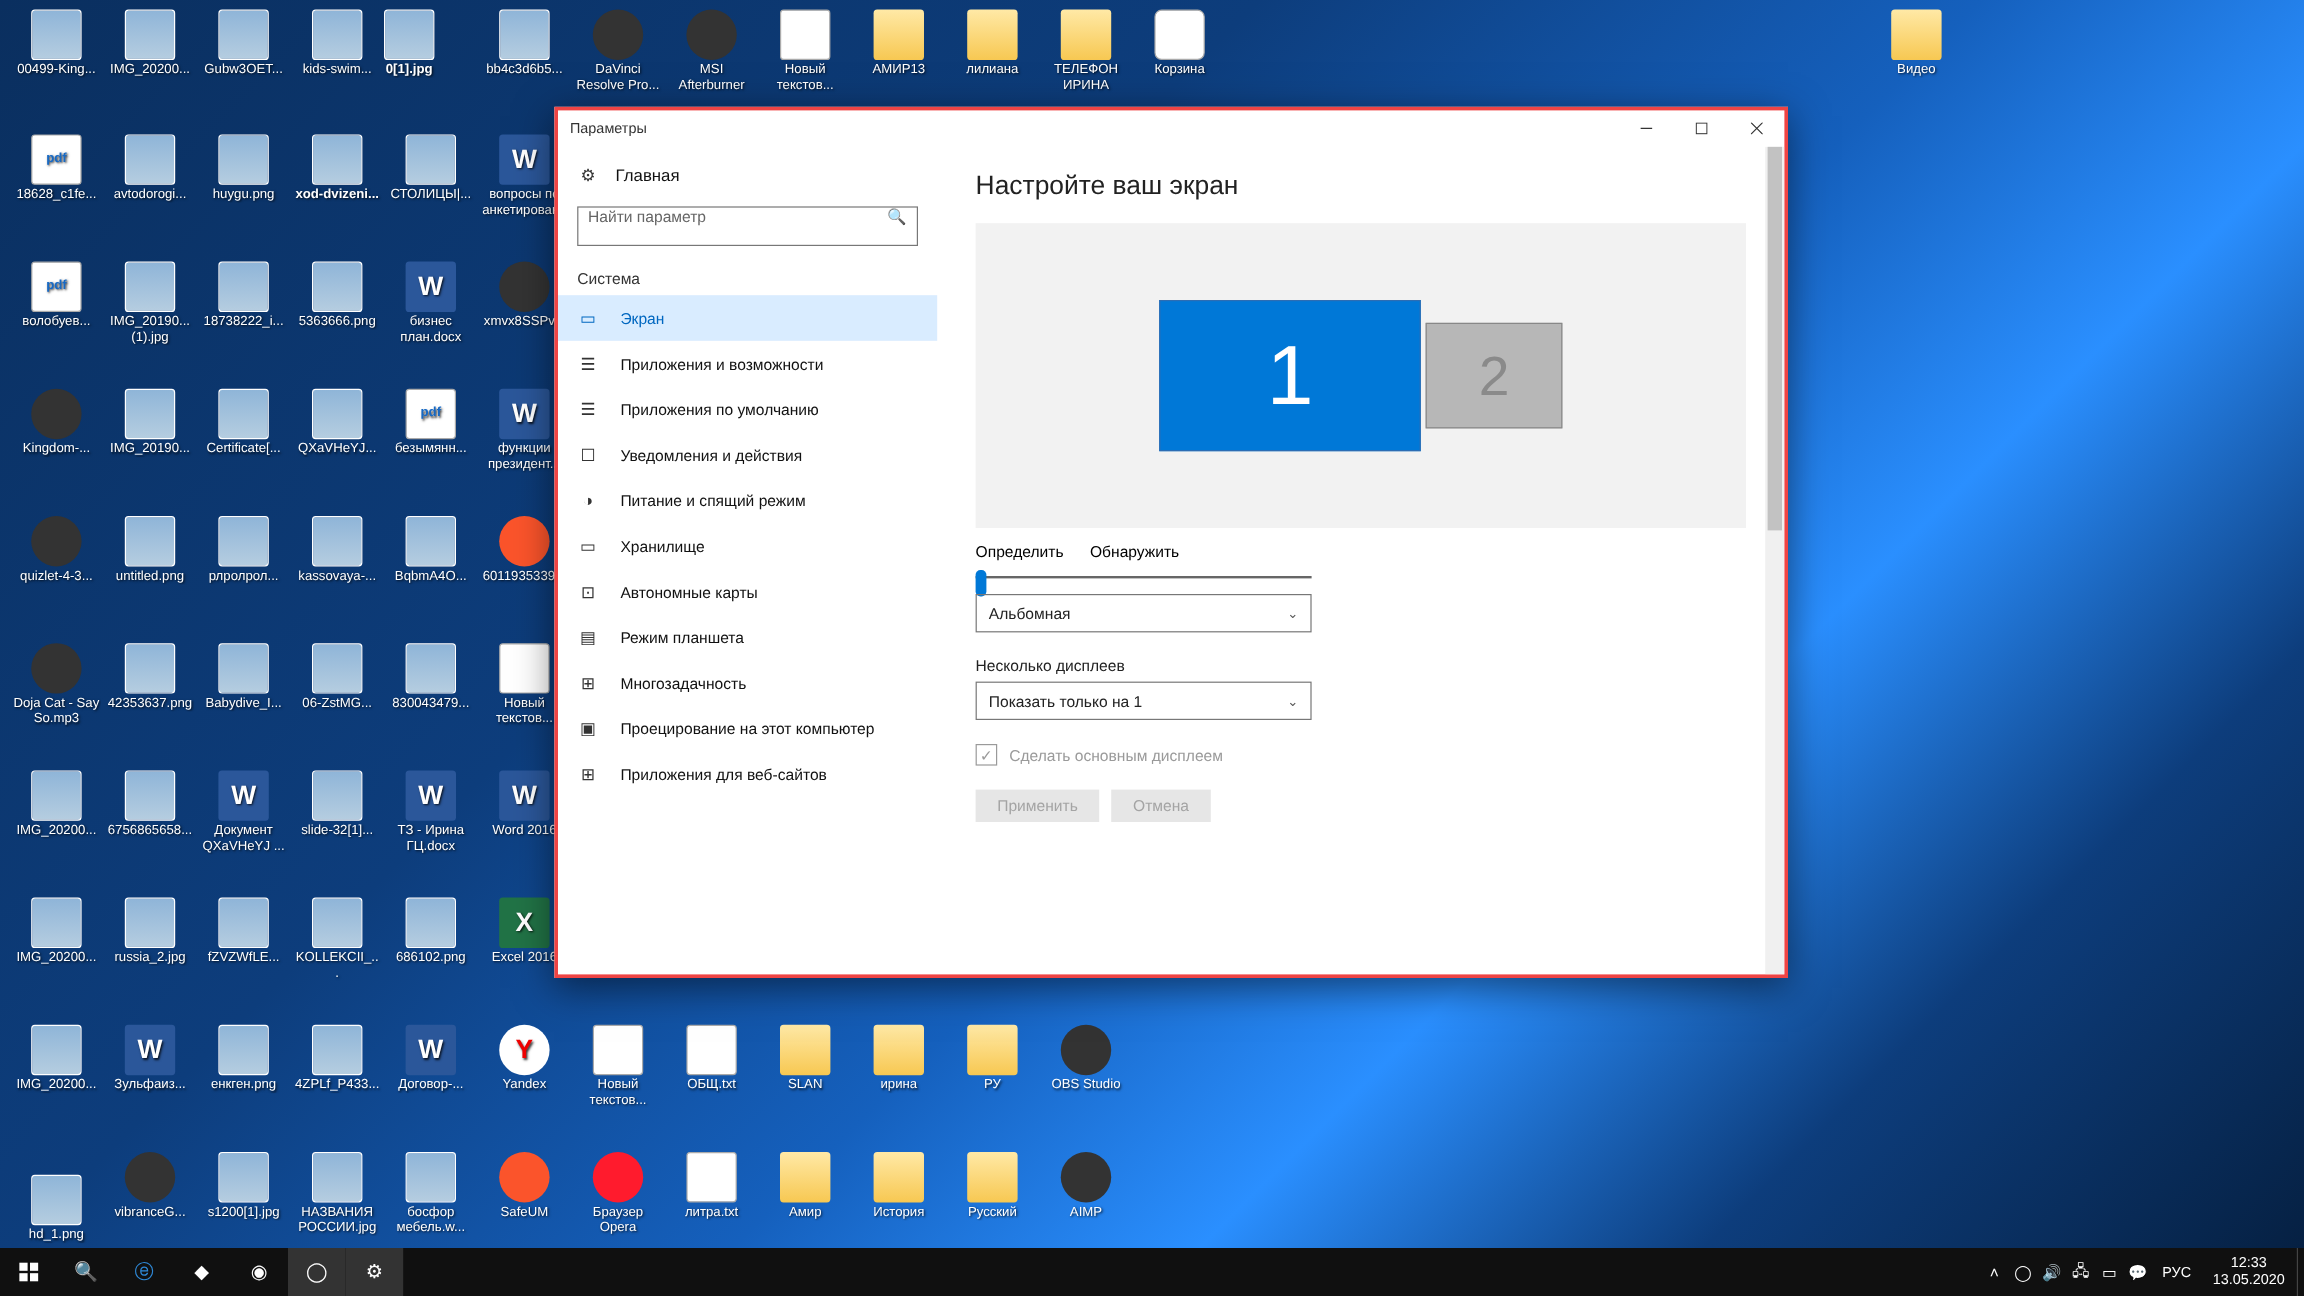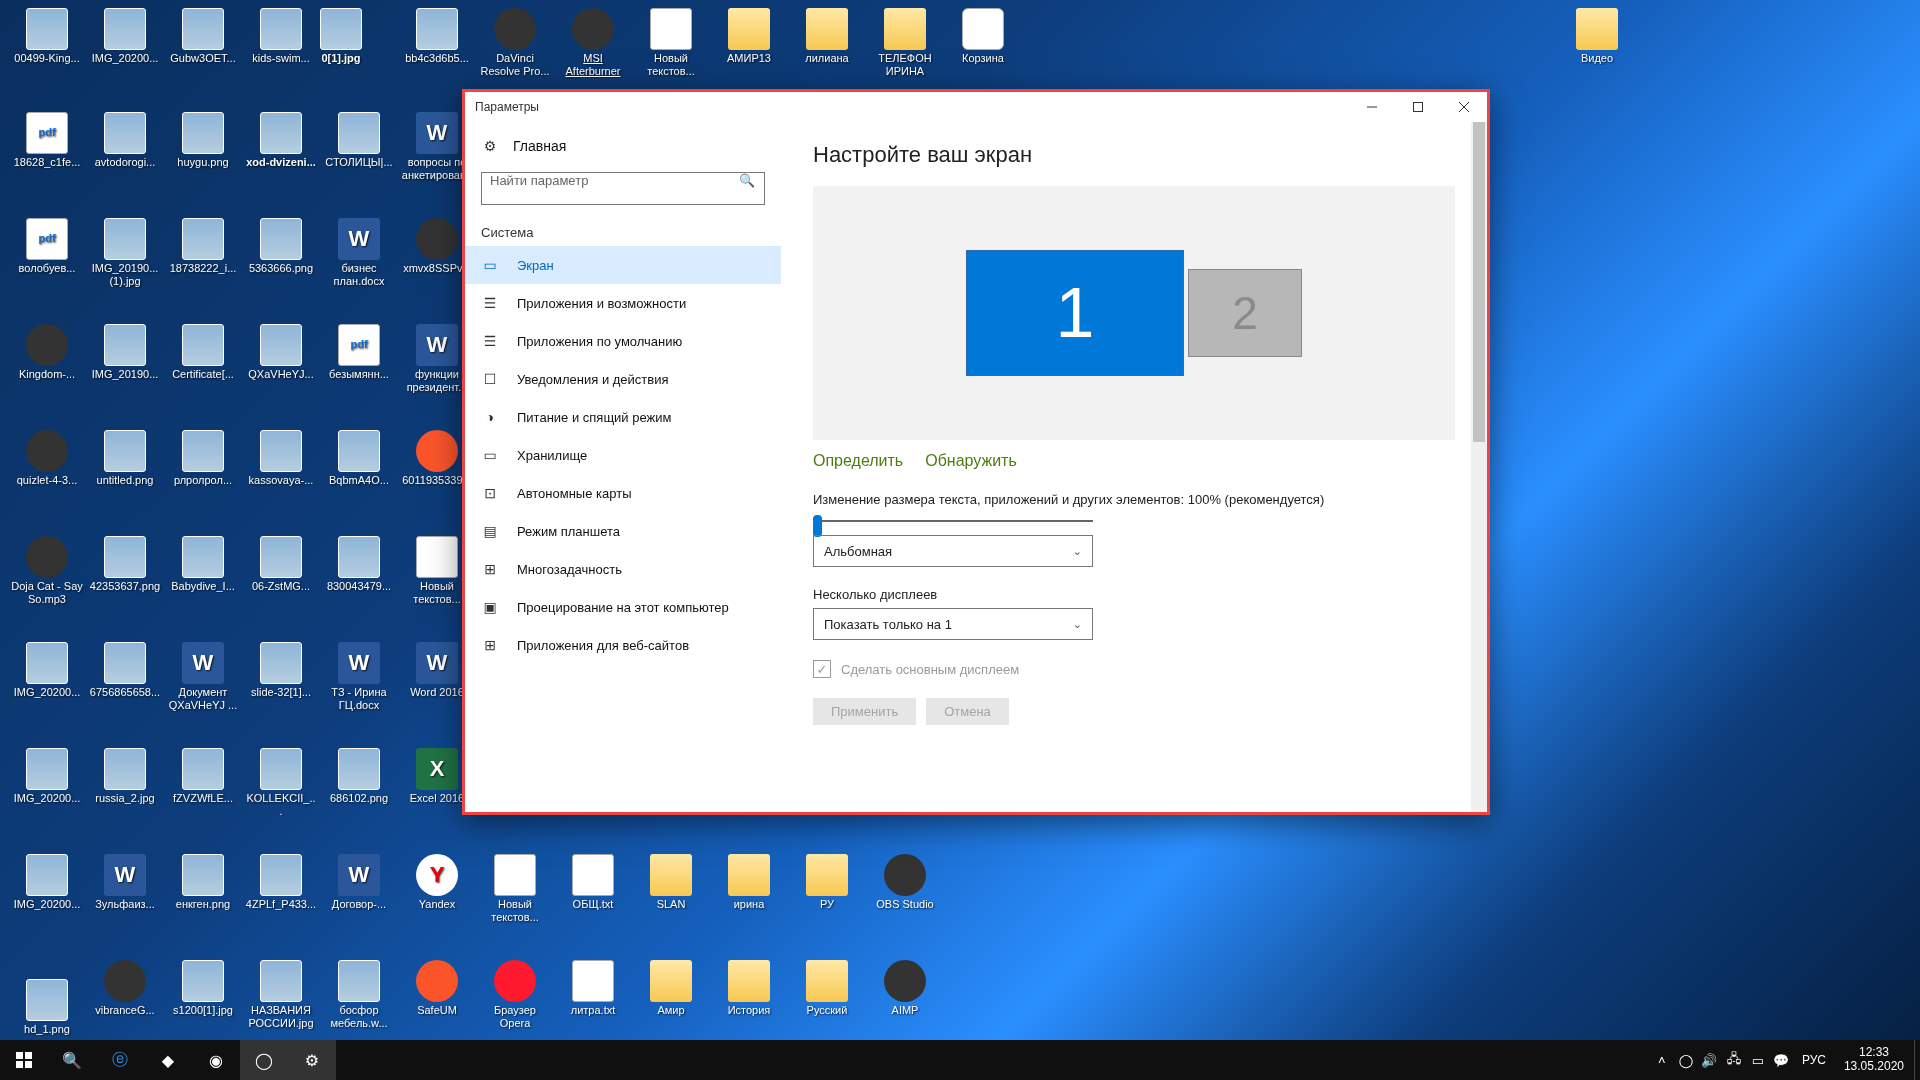--- a/index.html
+++ b/index.html
@@ -38,21 +38,21 @@
 .navitem.active { background:#d9ecff; color:#0067c0; }
 .navitem.active .nic { color:#0067c0; }
 .nic { width:18px; text-align:center; color:#333; font-size:14px; }
 
 .main { flex:1; padding:8px 32px 0 32px; overflow:hidden; position:relative; color:#222; }
 .main h1 { font-size:22px; font-weight:400; margin:12px 0 18px; }
 .arranger { background:#f2f2f2; height:254px; display:flex; align-items:center; justify-content:center; gap:4px; }
 .mon1 { width:218px; height:126px; background:#0078d7; border:1px solid #2d6db3; display:flex; align-items:center; justify-content:center; color:#fff; font-size:70px; font-weight:300; }
 .mon2 { width:114px; height:88px; background:#b7b7b7; border:1px solid #888; display:flex; align-items:center; justify-content:center; color:#8a8a8a; font-size:46px; font-weight:300; }
 .links { margin-top:12px; display:flex; gap:22px; }
-.links span { color:#4d7c0f; font-size:16px; }
+.links span { color:#000000; font-size:13px; }
 .subtxt { font-size:13px; margin-top:22px; }
 .slider { margin-top:6px; width:280px; height:16px; position:relative; }
 .slider .track { position:absolute; top:7px; left:0; right:0; height:2px; background:#666; }
 .slider .thumb { position:absolute; top:2px; left:0; width:9px; height:22px; background:#0078d7; border-radius:4px; }
 .lbl2 { font-size:13px; margin-top:20px; }
 .sel { margin-top:6px; width:280px; height:32px; border:1px solid #777; display:flex; align-items:center; padding:0 10px; font-size:13px; position:relative; }
 .sel .chev { margin-left:auto; color:#555; font-size:11px; }
 .chk { margin-top:20px; display:flex; align-items:center; gap:10px; color:#9a9a9a; font-size:13px; }
 .chk .box { width:18px; height:18px; border:1px solid #9a9a9a; display:flex; align-items:center; justify-content:center; font-size:13px; }
 .btnrow { margin-top:20px; display:flex; gap:10px; }
@@ -96,21 +96,21 @@
       <span class="lbl">0[1].jpg</span>
     </div>
     <div class="dicon" style="left: 400px; top: 8px;">
       <div class="ic img"></div>
       <span class="lbl">bb4c3d6b5...</span>
     </div>
     <div class="dicon" style="left: 478px; top: 8px;">
       <div class="ic app"></div>
       <span class="lbl">DaVinci Resolve Pro...</span>
     </div>
-    <div class="dicon" style="left: 556px; top: 8px; text-decoration: underline;">
+    <div class="dicon" style="left: 556px; top: 8px;">
       <div class="ic app"></div>
       <span class="lbl">MSI Afterburner</span>
     </div>
     <div class="dicon" style="left: 634px; top: 8px;">
       <div class="ic txt"></div>
       <span class="lbl">Новый текстов...</span>
     </div>
     <div class="dicon" style="left: 712px; top: 8px;">
       <div class="ic fold"></div>
       <span class="lbl">АМИР13</span>
@@ -487,21 +487,20 @@
     <div class="main">
       <h1>Настройте ваш экран</h1>
       <div class="arranger">
         <div class="mon1">1</div>
         <div class="mon2">2</div>
       </div>
       <div class="links">
         <span>Определить</span>
         <span>Обнаружить</span>
       </div>
-      <div class="subtxt">Изменение размера текста, приложений и других элементов: 100% (рекомендуется)</div>
       <div class="slider">
         <div class="track"></div>
           <div class="thumb"></div>
       </div>
       <div class="sel">
         <span>Альбомная</span>
         <span class="chev">⌄</span>
       </div>
       <div class="lbl2">Несколько дисплеев</div>
       <div class="sel">

